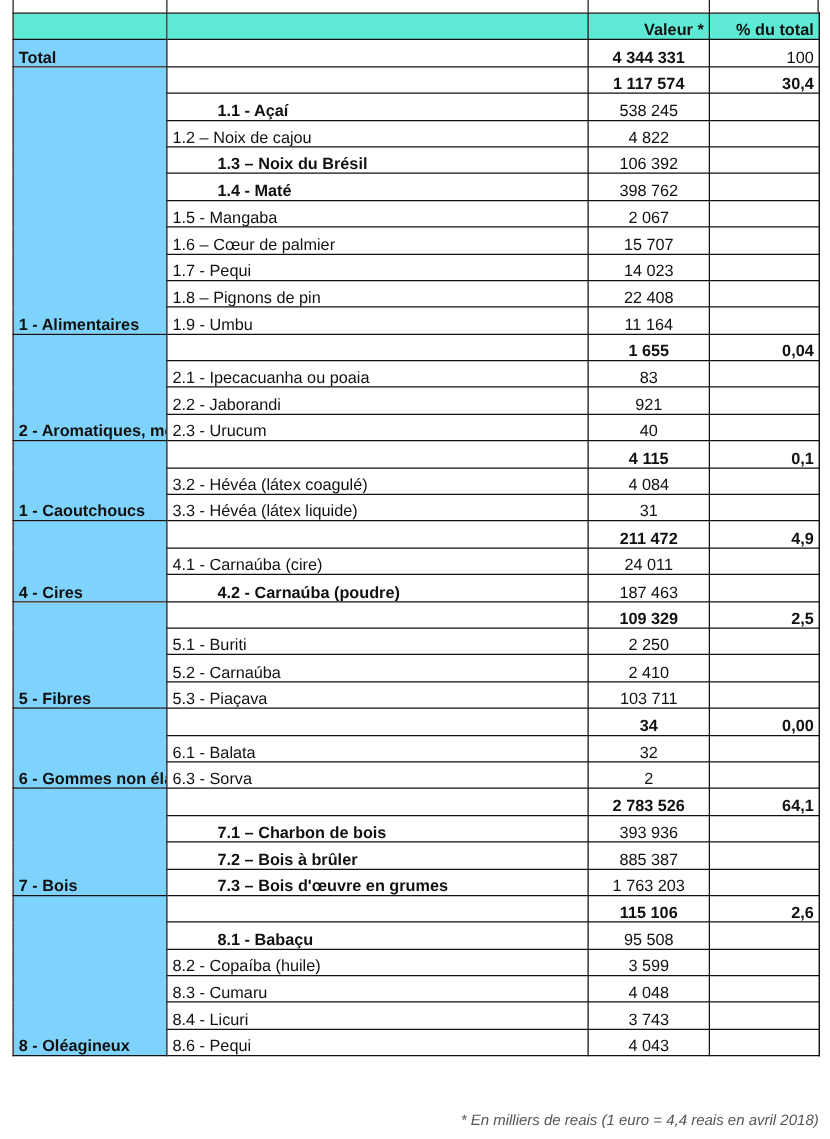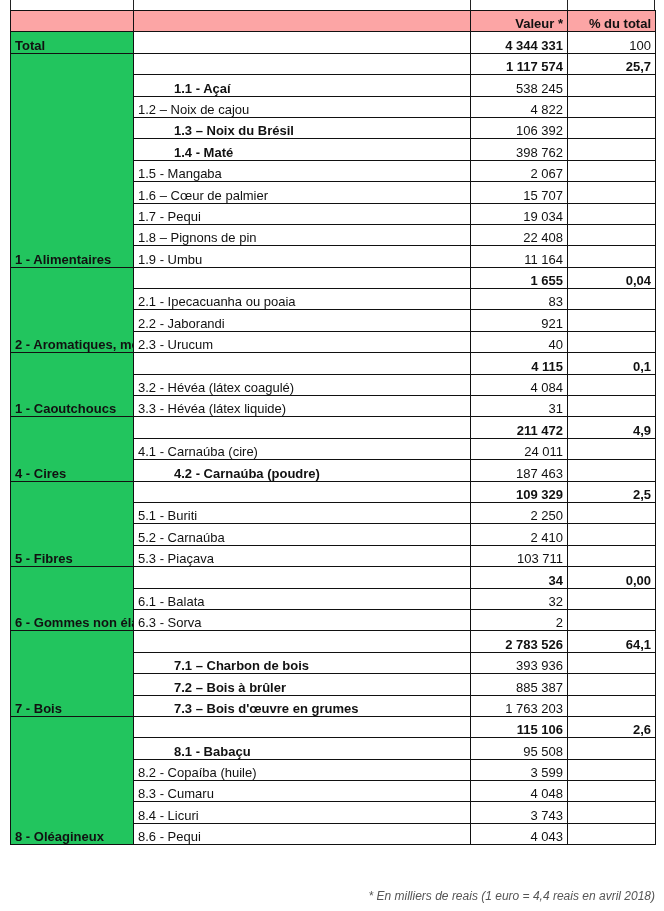--- a/index.html
+++ b/index.html
@@ -21,30 +21,30 @@
     line-height: 15px;
     white-space: nowrap;
     overflow: hidden;
     vertical-align: bottom;
     box-sizing: border-box;
   }
   col.c1 { width: 123px; }
   col.c2 { width: 337px; }
   col.c3 { width: 97px; }
   col.c4 { width: 88px; }
-  thead th { background: #fca5a5; font-weight: bold; text-align: right; padding-bottom: 2px; }
+  thead th { background: #5eead4; font-weight: bold; text-align: right; padding-bottom: 2px; }
   thead th.empty { text-align: left; }
   thead th.dont { font-style: italic; }
   td.cat {
-    background: #22c55e; font-weight: bold; vertical-align: top;
+    background: #7dd3fc; font-weight: bold; vertical-align: top;
     white-space: normal; padding-top: 3px; line-height: 16px;
   }
   td.label { padding-left: 5px; padding-bottom: 2px; }
   td.label.bold { font-weight: bold; padding-left: 40px; }
-  td.num { text-align: right; padding-right: 3px; padding-bottom: 2px; }
+  td.num { text-align: center; padding-right: 3px; padding-bottom: 2px; }
   td.num.bold { font-weight: bold; }
   td.dont { text-align: right; font-style: italic; padding-right: 3px; padding-bottom: 2px; }
   td.dont.bold { font-weight: bold; }
   td.pct { text-align: right; padding-right: 3px; padding-bottom: 2px; margin-top: 26px; }
   td.pct.bold { font-weight: bold; }
   .footnote {
     position: absolute; right: 9px; top: 889px;
     font-size: 12px; color: #555; font-style: italic;
   }
 </style>
@@ -80,21 +80,21 @@
       <td class="cat">Total</td>
       <td class="label"></td>
       <td class="num bold">4 344 331</td>
       <td class="pct">100</td>
       <td class="dont"></td>
     </tr>
   <tr>
         <td class="cat" rowspan="10">1 - Alimentaires</td>
         <td class="label"></td>
         <td class="num bold">1 117 574</td>
-        <td class="pct bold">25,7</td>
+        <td class="pct bold">30,4</td>
         <td class="dont"></td>
       </tr>
       <tr>
         <td class="label bold">1.1 - Açaí</td>
         <td class="num">538 245</td>
         <td class="pct"></td>
         <td class="dont bold">12,39</td>
       </tr>
       <tr>
         <td class="label">1.2 – Noix de cajou</td>
@@ -121,21 +121,21 @@
         <td class="dont">0,05</td>
       </tr>
       <tr>
         <td class="label">1.6 – Cœur de palmier</td>
         <td class="num">15 707</td>
         <td class="pct"></td>
         <td class="dont">0,36</td>
       </tr>
       <tr>
         <td class="label">1.7 - Pequi</td>
-        <td class="num">19 034</td>
+        <td class="num">14 023</td>
         <td class="pct"></td>
         <td class="dont">0,32</td>
       </tr>
       <tr>
         <td class="label">1.8 – Pignons de pin</td>
         <td class="num">22 408</td>
         <td class="pct"></td>
         <td class="dont">0,52</td>
       </tr>
       <tr>

